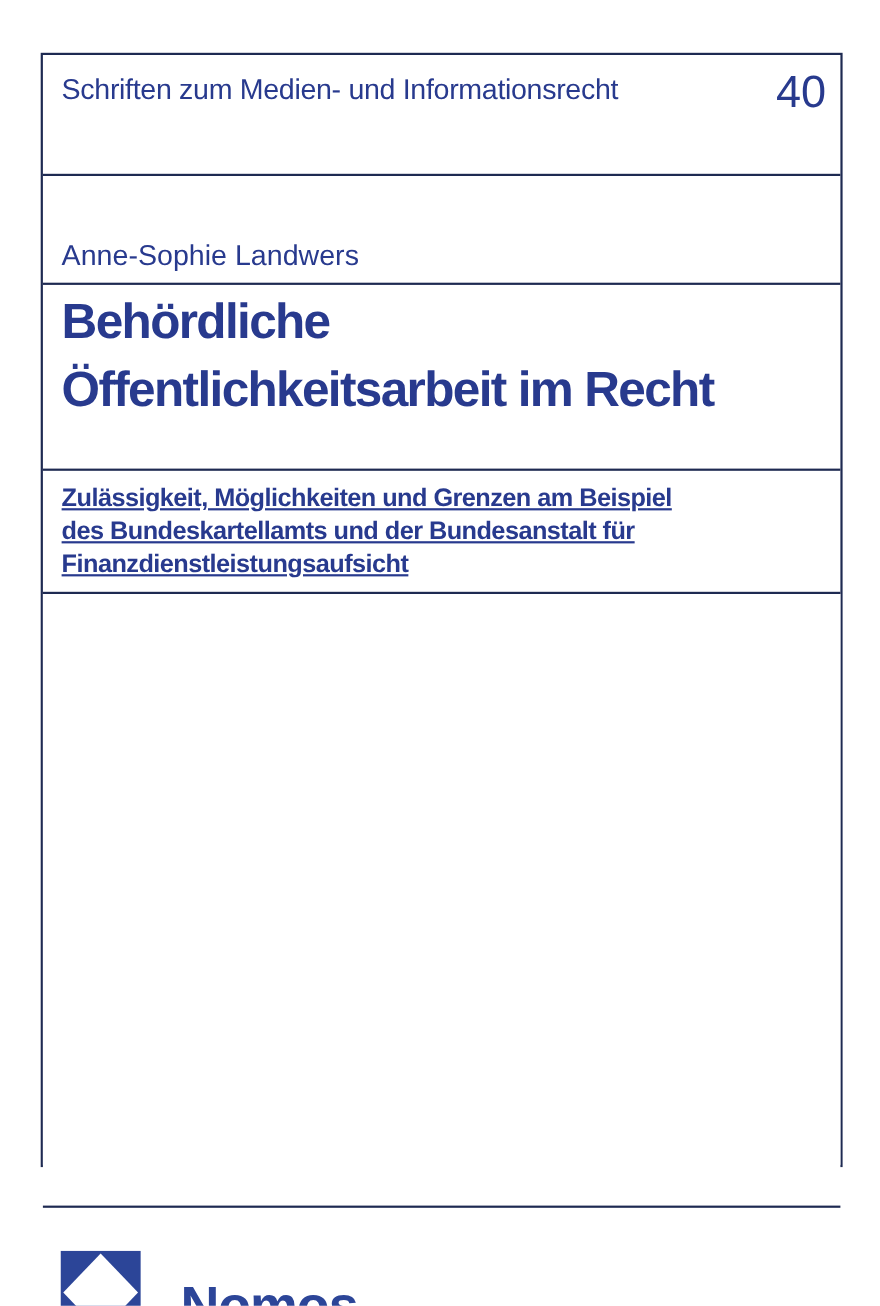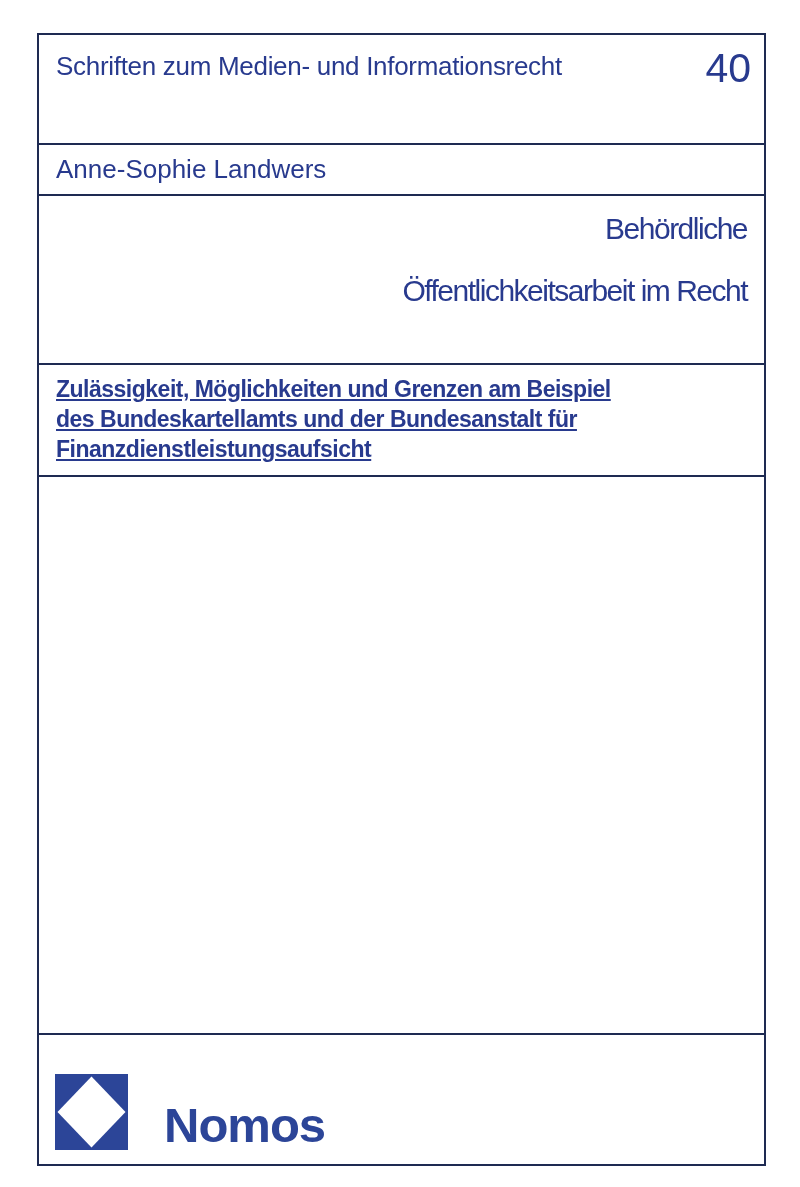--- a/index.html
+++ b/index.html
@@ -11,22 +11,22 @@
   *{margin:0;padding:0;box-sizing:border-box;}
   html,body{background:#fff;}
   body{
     width:800px;height:1187px;
     position:relative;
     font-family:"Liberation Sans","DejaVu Sans",sans-serif;
     background:var(--page-bg);
     overflow:hidden;
   }
   .frame{
-    position:absolute;left:37px;top:33px;
-    width:729px;height:1133px;
+    position:absolute;left:37px;top:48px;
+    width:729px;height:1013px;
     border:2px solid var(--frame-navy);
     background:#fff;
     display:flex;flex-direction:column;
   }
   .sec{border-bottom:2px solid var(--frame-navy);flex:none;}
   .sec.last{border-bottom:none;align-items:flex-end;}
 
   .header{
     height:110px;
     padding:16px 13px 0 17px;
@@ -38,32 +38,33 @@
   }
   .series-volume{
     font-size:41px;line-height:1;margin-top:-3px;
     color:var(--text-blue);
     margin-left:30px;
   }
 
   .author-band{
     height:51px;
     padding:8px 17px 0;
+    margin-top:48px;
   }
   .author-name{
     font-size:26px;color:var(--text-blue);line-height:1.25;
   }
 
   .title-band{
     height:169px;
     padding:2px 17px 0;
   }
   .title-line{
-    font-size:30px;font-weight:400;letter-spacing:-1.5px;
-    line-height:62px;color:var(--text-blue);white-space:nowrap;text-align:right;
+    font-size:45px;font-weight:700;letter-spacing:-1.5px;
+    line-height:62px;color:var(--text-blue);white-space:nowrap;
   }
 
   .subtitle-band{
     height:112px;
     padding:9px 17px 0;
   }
   .subtitle-line{
     font-size:23px;font-weight:700;letter-spacing:-0.5px;
     line-height:30px;color:var(--text-blue);white-space:nowrap;text-decoration:underline;
   }

